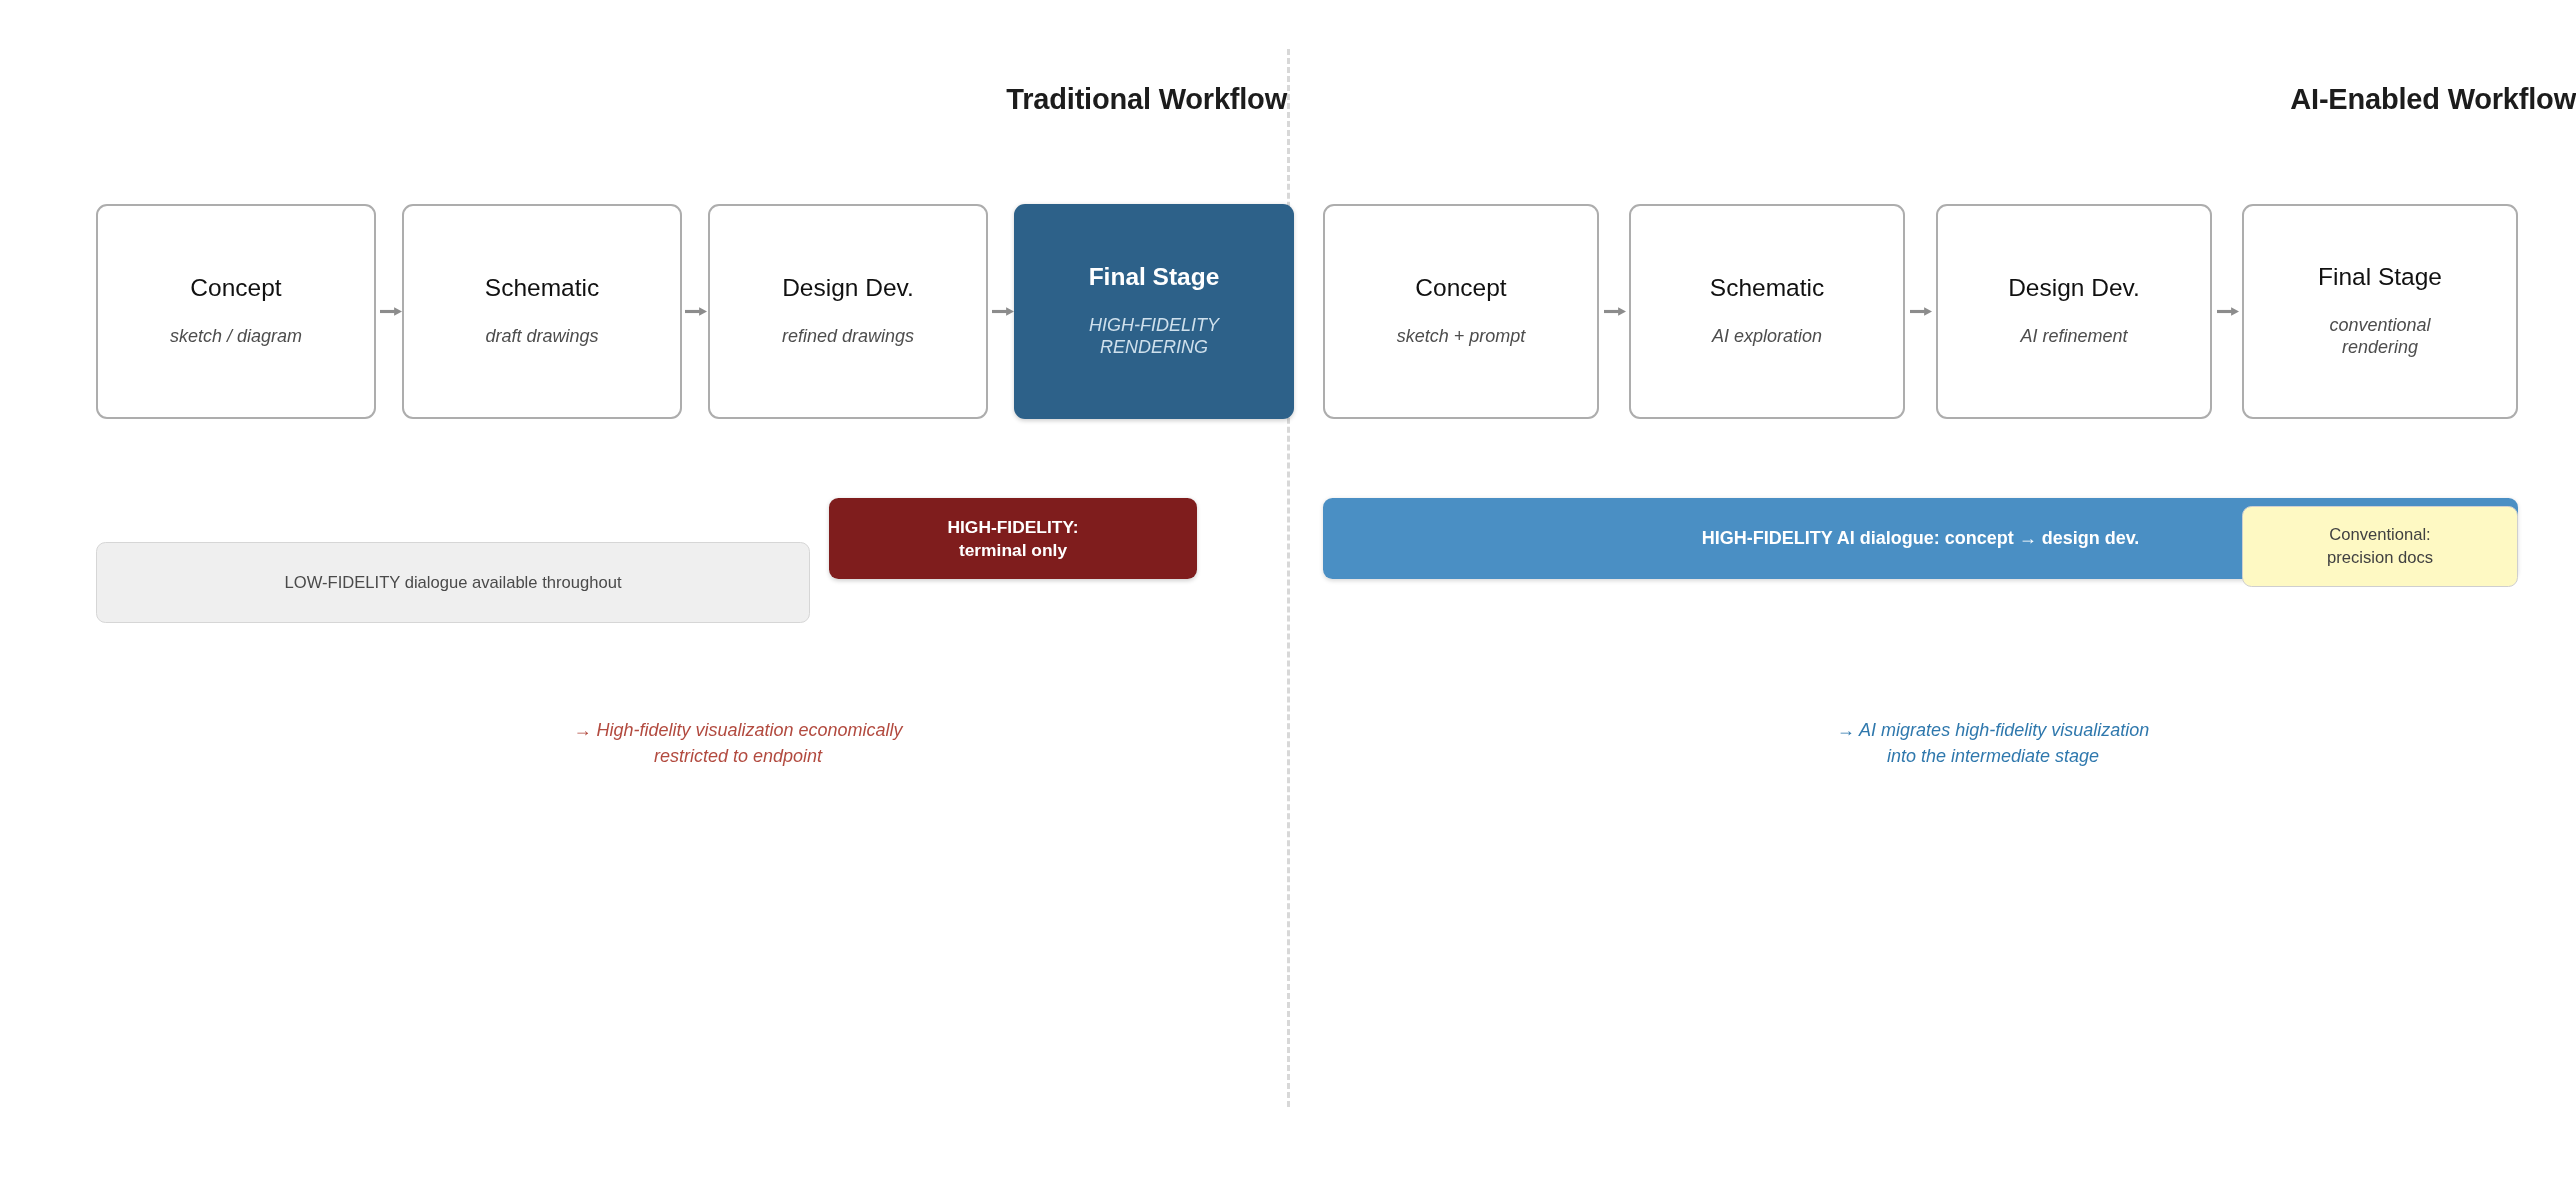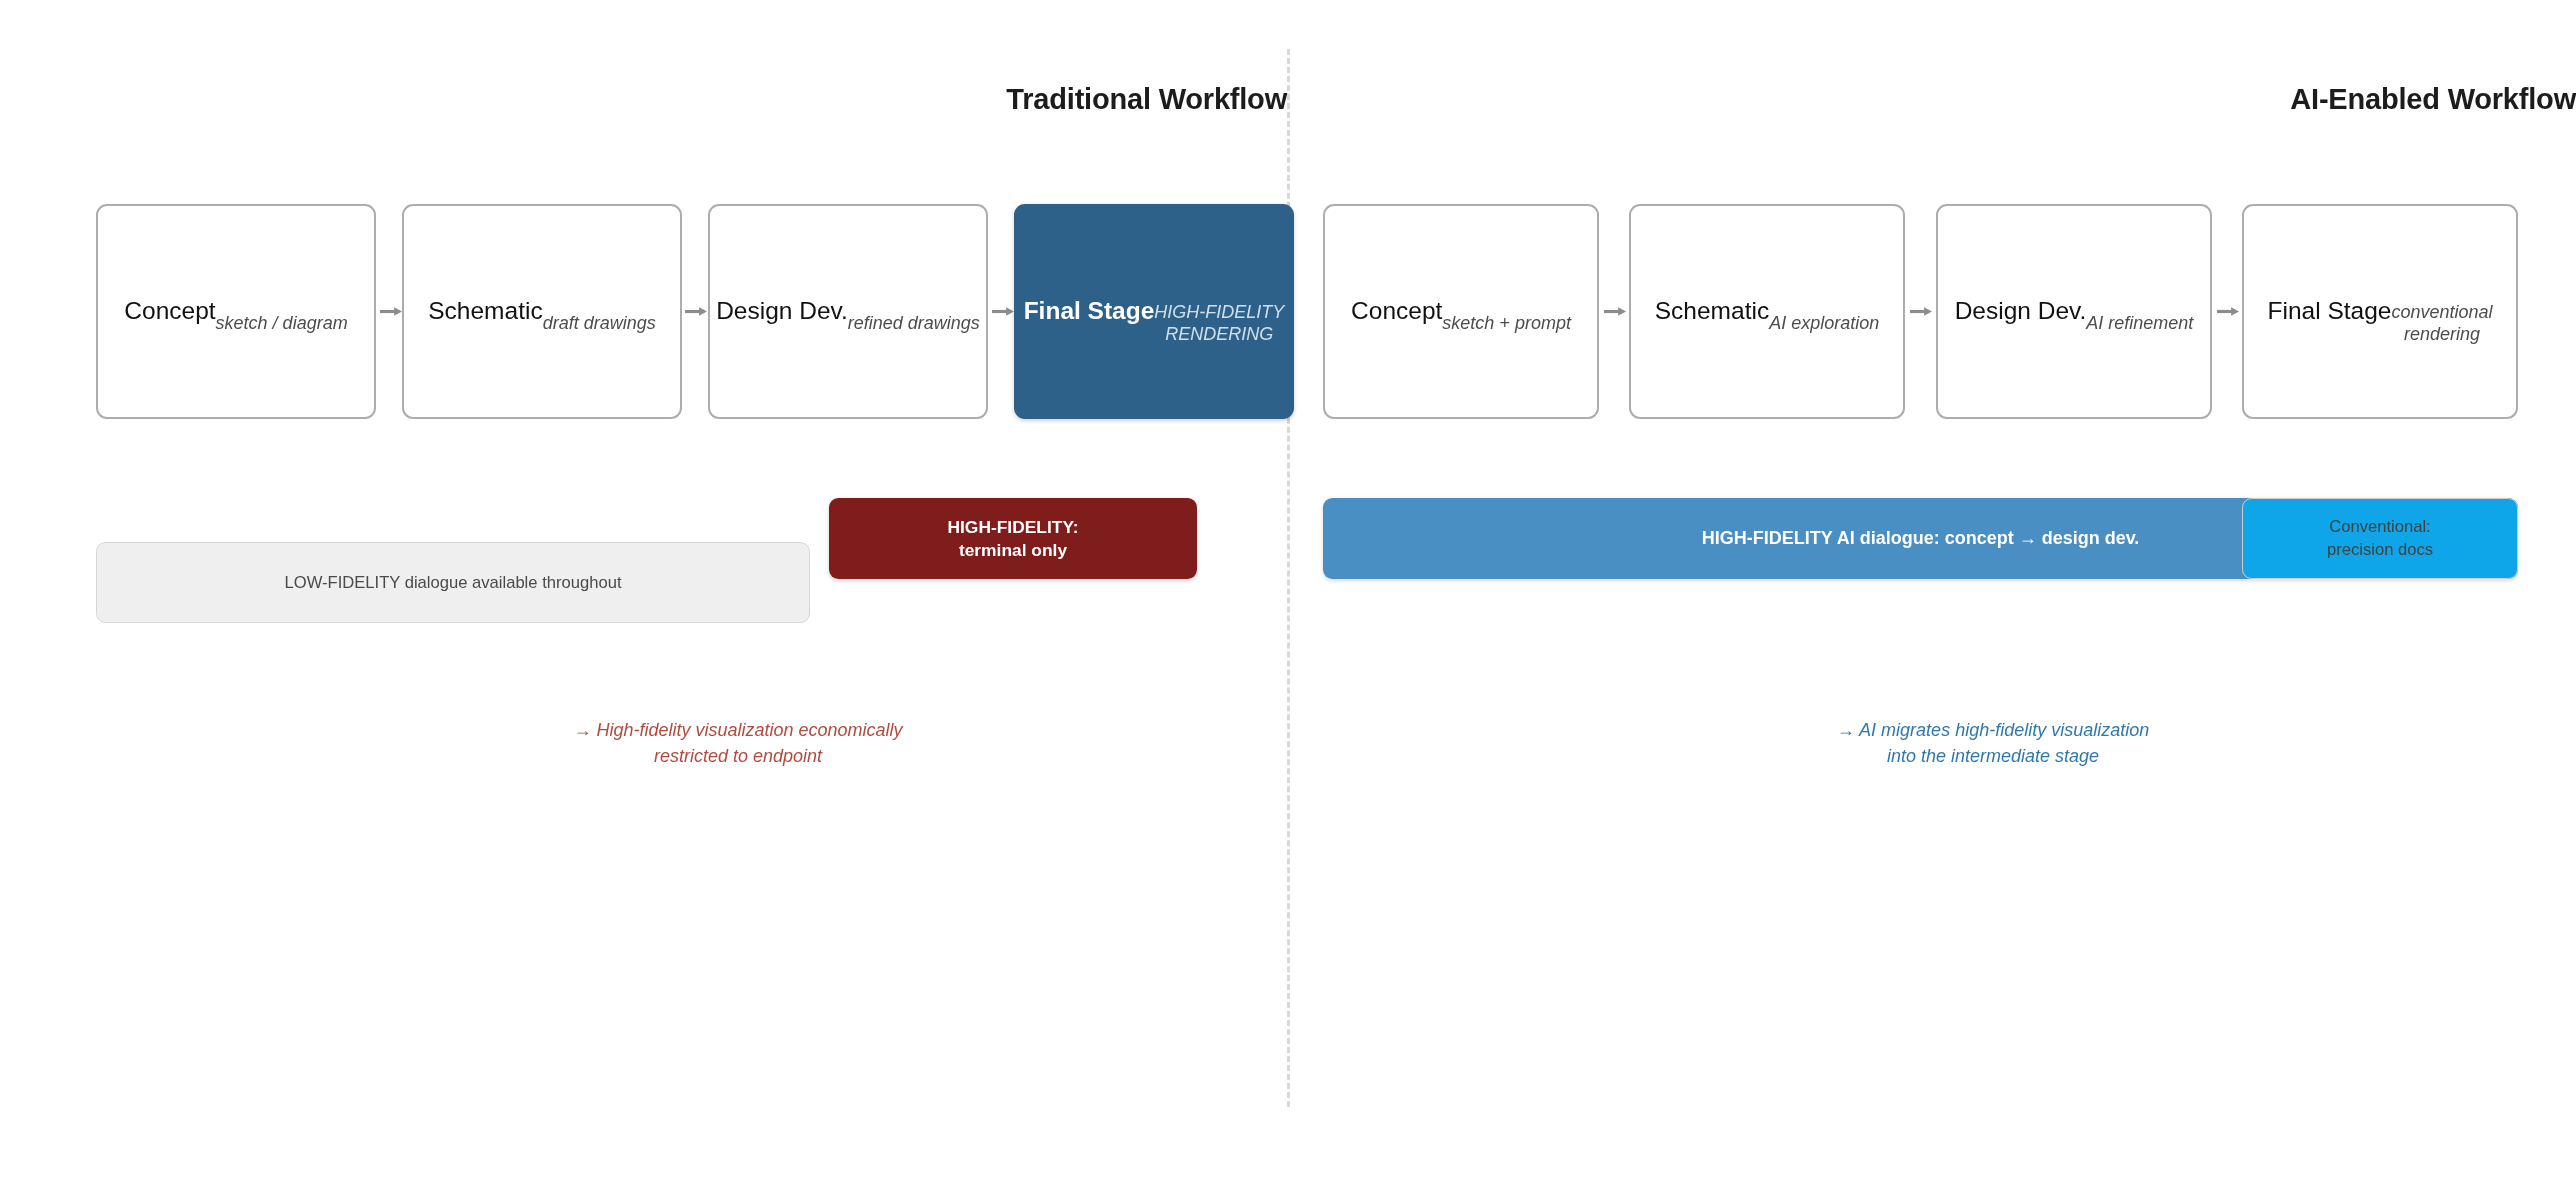--- a/index.html
+++ b/index.html
@@ -44,21 +44,21 @@
   #title-right { left: 1287px; width: 1289px; }
 
   
   .stage {
     position: absolute;
     top: 204px;
     height: 215px;
     border-radius: 11px;
     box-sizing: border-box;
     display: flex;
-    flex-direction: row;
+    flex-direction: column;
     align-items: center;
     justify-content: center;
   }
   .stage.plain {
     background: #ffffff;
     border: 2.4px solid #adadad;
   }
   .stage.accent {
     background: #2d6189;
     border: none;
@@ -131,22 +131,23 @@
     background: #4a8fc4;
     box-shadow: 0 1.6px 4px rgba(0,0,0,0.15);
   }
   .bar.hifi-light .bar-label {
     font-size: 18px;
     font-weight: bold;
     color: #ffffff;
     line-height: 1.3;
   }
   .bar.conventional {
-    background: #0ea5e9;
+    background: #fef9c3;
     border: 1.6px solid #cfcfcf;
+    margin-top: 8px;
   }
   .bar.conventional .bar-label {
     font-size: 16.6px;
     color: #414141;
     line-height: 1.34;
   }
 
   
   .caption {
     position: absolute;

